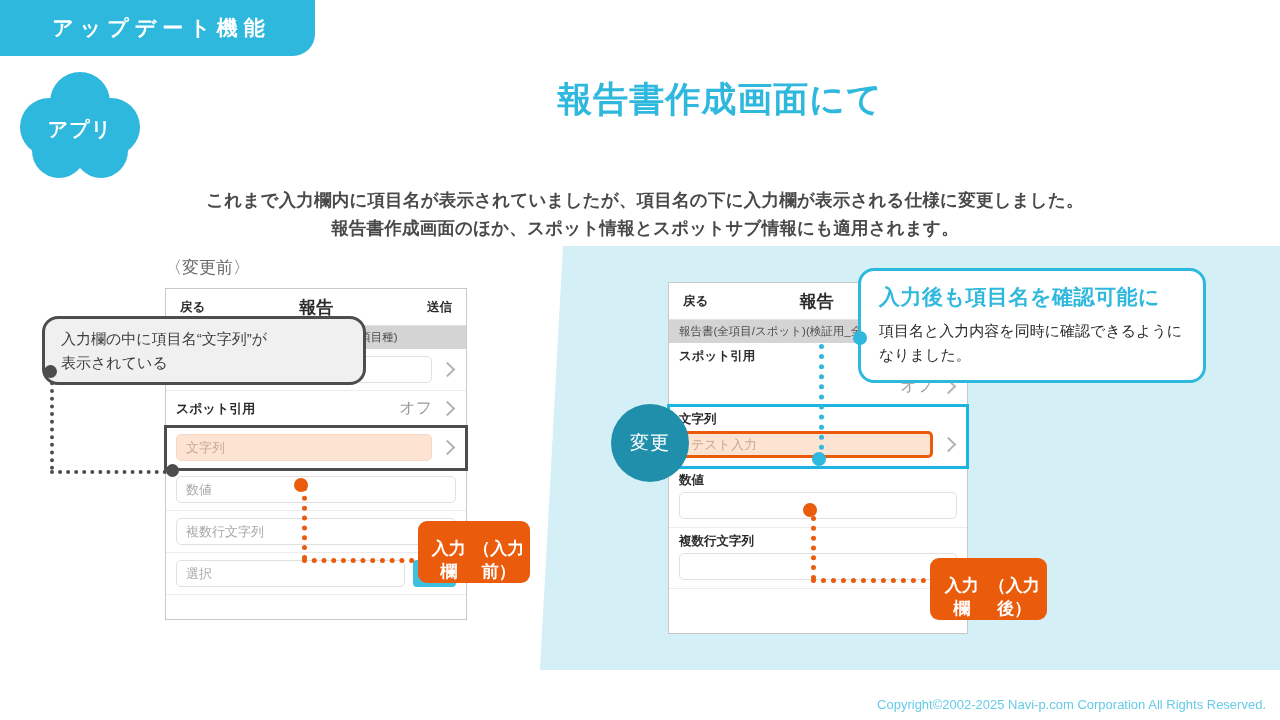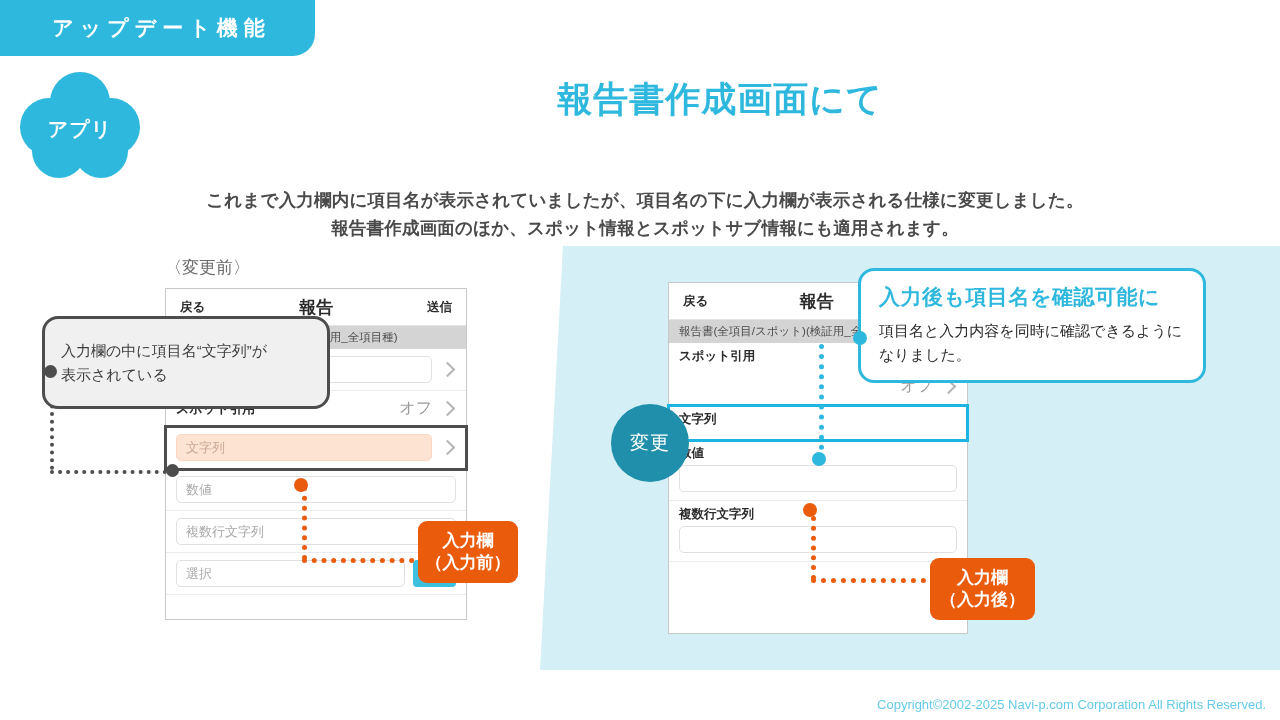--- a/index.html
+++ b/index.html
@@ -134,42 +134,42 @@
   }
   .row-stack .stack-label{ font-size:12.5px; color:#2b2b2b; font-weight:bold; margin-bottom:3px; }
   .stack-field-line{ display:flex; align-items:center; gap:8px; }
   .hl-cyan{
     outline:3px solid #1cb4e0; outline-offset:-1px; position:relative; z-index:3;
   }
   .hl-orange{ border:3px solid #ea5b0c !important; }
 
   
   .callout-gray{
-    position:absolute; left:42px; top:316px; width:288px;
+    position:absolute; left:42px; top:316px; width:324px;
     background:#f0f0f0; border:3.5px solid #4d4d4d; border-radius:16px;
-    padding:20px 16px; box-sizing:border-box; z-index:6;
+    padding:8px 16px; box-sizing:border-box; z-index:6;
   }
   .callout-gray-text{ font-size:15px; color:#3c3c3c; line-height:1.58; }
 
   .callout-cyan{
     position:absolute; left:858px; top:268px; width:348px;
     background:#ffffff; border:3.5px solid #2fb8dd; border-radius:16px;
     padding:12px 18px 14px 18px; box-sizing:border-box; z-index:6;
   }
   .callout-cyan-title{
     font-size:21px; color:#2fb8dd; font-weight:bold; margin-bottom:8px; letter-spacing:.5px;
   }
   .callout-cyan-body{ font-size:15px; color:#2b2b2b; line-height:1.58; }
 
   
   .orange-box{
     position:absolute; background:#ea5b0c; color:#ffffff;
     border-radius:9px; text-align:center; z-index:6;
-    display:flex; flex-direction:column; align-items:center; justify-content:center;
-    font-weight:bold; font-size:17px; line-height:1.32;
+    display:flex; align-items:flex-end; justify-content:center;
+    font-weight:bold; font-size:17px; line-height:1.32;padding-left:12px;
   }
   #orange-before{ left:418px; top:521px; width:100px; height:62px; }
   #orange-after{  left:930px; top:558px; width:105px; height:62px; }
 
   
   .change-circle{
     position:absolute; left:611px; top:404px; width:78px; height:78px;
     border-radius:50%; background:#1f8fab; z-index:6;
     display:flex; align-items:center; justify-content:center;
     color:#ffffff; font-size:19px; font-weight:normal; letter-spacing:1px;
@@ -307,20 +307,26 @@
     <div class="row-stack">
       <div class="stack-label">スポット引用</div>
       <div class="stack-field-line" style="justify-content:flex-end; padding-top:8px;">
         <span class="row-value">オフ</span>
         <span class="chev"></span>
       </div>
     </div>
 
     <div class="row-stack hl-cyan">
       <div class="stack-label">文字列</div>
+      <div class="stack-field-line">
+        <div class="field peach hl-orange">
+          <span class="field-text">テスト入力</span>
+        </div>
+        <span class="chev"></span>
+      </div>
     </div>
 
     <div class="row-stack">
       <div class="stack-label">数値</div>
       <div class="stack-field-line">
         <div class="field">
           <span class="field-text"></span>
         </div>
       </div>
     </div>

